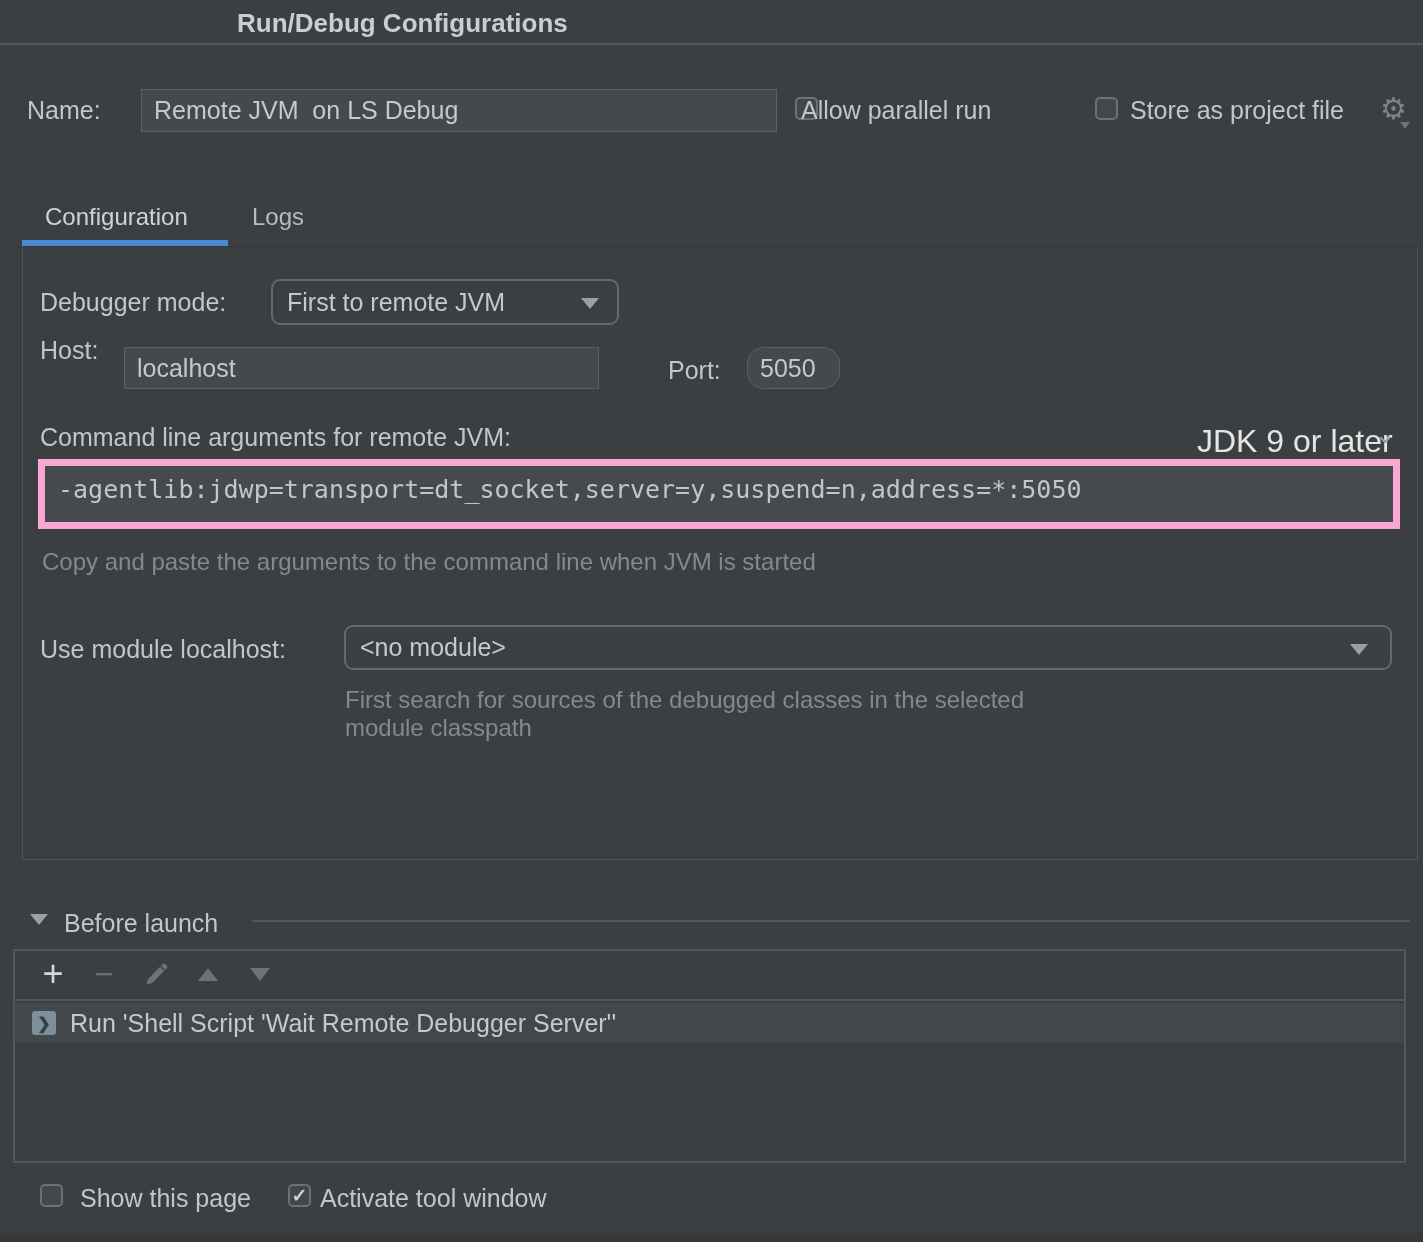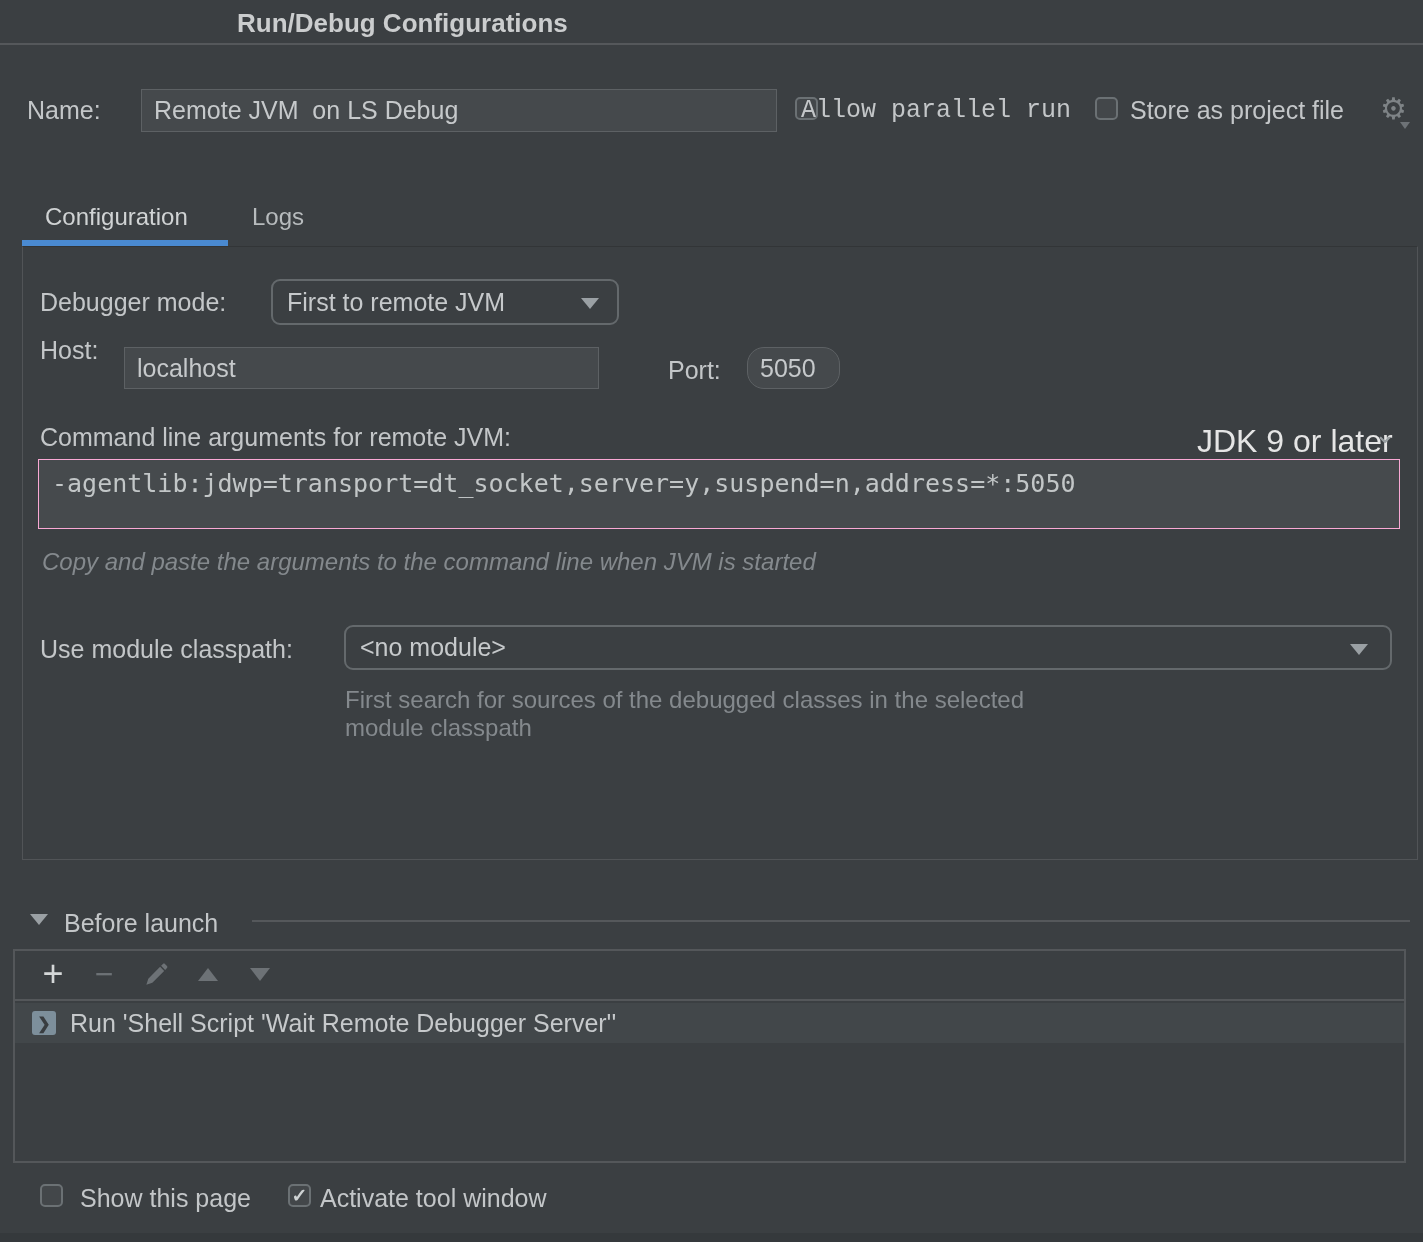--- a/index.html
+++ b/index.html
@@ -50,21 +50,21 @@
     display:flex; align-items:center; cursor:pointer;
   }
   .combo .val { font-size:25px; color:#c6c9cb; padding-left:14px; white-space:pre; }
   .tri-down {
     width:0; height:0; border-left:9px solid transparent; border-right:9px solid transparent;
     border-top:11px solid #9aa0a4; position:absolute;
   }
 
   
   .args-box {
-    left:38px; top:459px; width:1362px; height:70px; background:#464a4d; border:1px solid #f9a8d4;
+    left:38px; top:459px; width:1362px; height:70px; background:#464a4d; border:7px solid #f9a8d4;
     font-family:"DejaVu Sans Mono","Liberation Mono",monospace; font-size:25px; color:#c2c6c7;
     padding:9px 13px; white-space:pre; overflow:hidden;
   }
   .link { font-size:32px; color:#e5e5e5; cursor:pointer; }
   .link-chevron { font-size:26px; color:#9aa0a3; }
 
   
   .bl-tri {
     width:0; height:0; border-left:9px solid transparent; border-right:9px solid transparent;
     border-top:11px solid #9aa0a4; position:absolute; cursor:pointer;
@@ -109,21 +109,21 @@
 <div id="app">
 
   <div class="abs titlebar">
     <div class="abs title">Run/Debug Configurations</div>
   </div>
 
   <div class="abs lbl" style="left:27px; top:96px;">Name:</div>
   <input class="tinput" style="left: 141px; top: 89px; width: 636px; height: 43px;" value="Remote JVM  on LS Debug">
 
   <div class="cb" style="left:795px; top:97px;"></div>
-  <div class="abs lbl" style="left:801px; top:96px;font-family:Liberation Mono, monospace;">Allow parallel run</div>
+  <div class="abs lbl" style="left:801px; top:96px;">Allow parallel run</div>
 
   <div class="cb" style="left:1095px; top:97px;"></div>
   <div class="abs lbl" style="left:1130px; top:96px;">Store as project file</div>
   <div class="gear" style="left:1380px; top:94px;">⚙</div>
   <div class="gear-arrow" style="left:1400px; top:122px;"></div>
 
   <div class="tab active" style="left:45px; top:203px;">Configuration</div>
   <div class="tab inactive" style="left:252px; top:203px;">Logs</div>
   <div class="abs tab-underline"></div>
 
@@ -139,23 +139,23 @@
   <input class="tinput" style="left: 124px; top: 347px; width: 475px; height: 42px;" value="localhost">
 
   <div class="abs lbl" style="left:668px; top:356px;">Port:</div>
   <input class="tinput" style="left: 747px; top: 347px; width: 93px; height: 42px; border-radius: 17px;" value="5050">
 
   <div class="abs lbl" style="left:40px; top:423px;">Command line arguments for remote JVM:</div>
   <div class="abs link" style="left:1197px; top:423px;">JDK 9 or later</div>
   <div class="abs link-chevron" style="left:1374px; top:419px;">⌄</div>
 
   <div class="abs args-box">-agentlib:jdwp=transport=dt_socket,server=y,suspend=n,address=*:5050</div>
-  <div class="abs hint" style="left:42px; top:548px;font-style:italic;">Copy and paste the arguments to the command line when JVM is started</div>
+  <div class="abs hint" style="left:42px; top:548px;">Copy and paste the arguments to the command line when JVM is started</div>
 
-  <div class="abs lbl" style="left:40px; top:635px;">Use module classpath:</div>
+  <div class="abs lbl" style="left:40px; top:635px;">Use module localhost:</div>
   <div class="combo" style="left:344px; top:625px; width:1048px; height:45px;">
     <span class="val">&lt;no module&gt;</span>
     <span class="tri-down" style="right:22px; top:17px;"></span>
   </div>
   <div class="abs hint" style="left:345px; top:686px; width:700px; line-height:28px;">First search for sources of the debugged classes in the selected
 module classpath</div>
 
   <div class="bl-tri" style="left:30px; top:914px;"></div>
   <div class="abs lbl" style="left:64px; top:909px;">Before launch</div>
   <div class="bl-divider" style="left:252px; top:920px; width:1158px;"></div>

